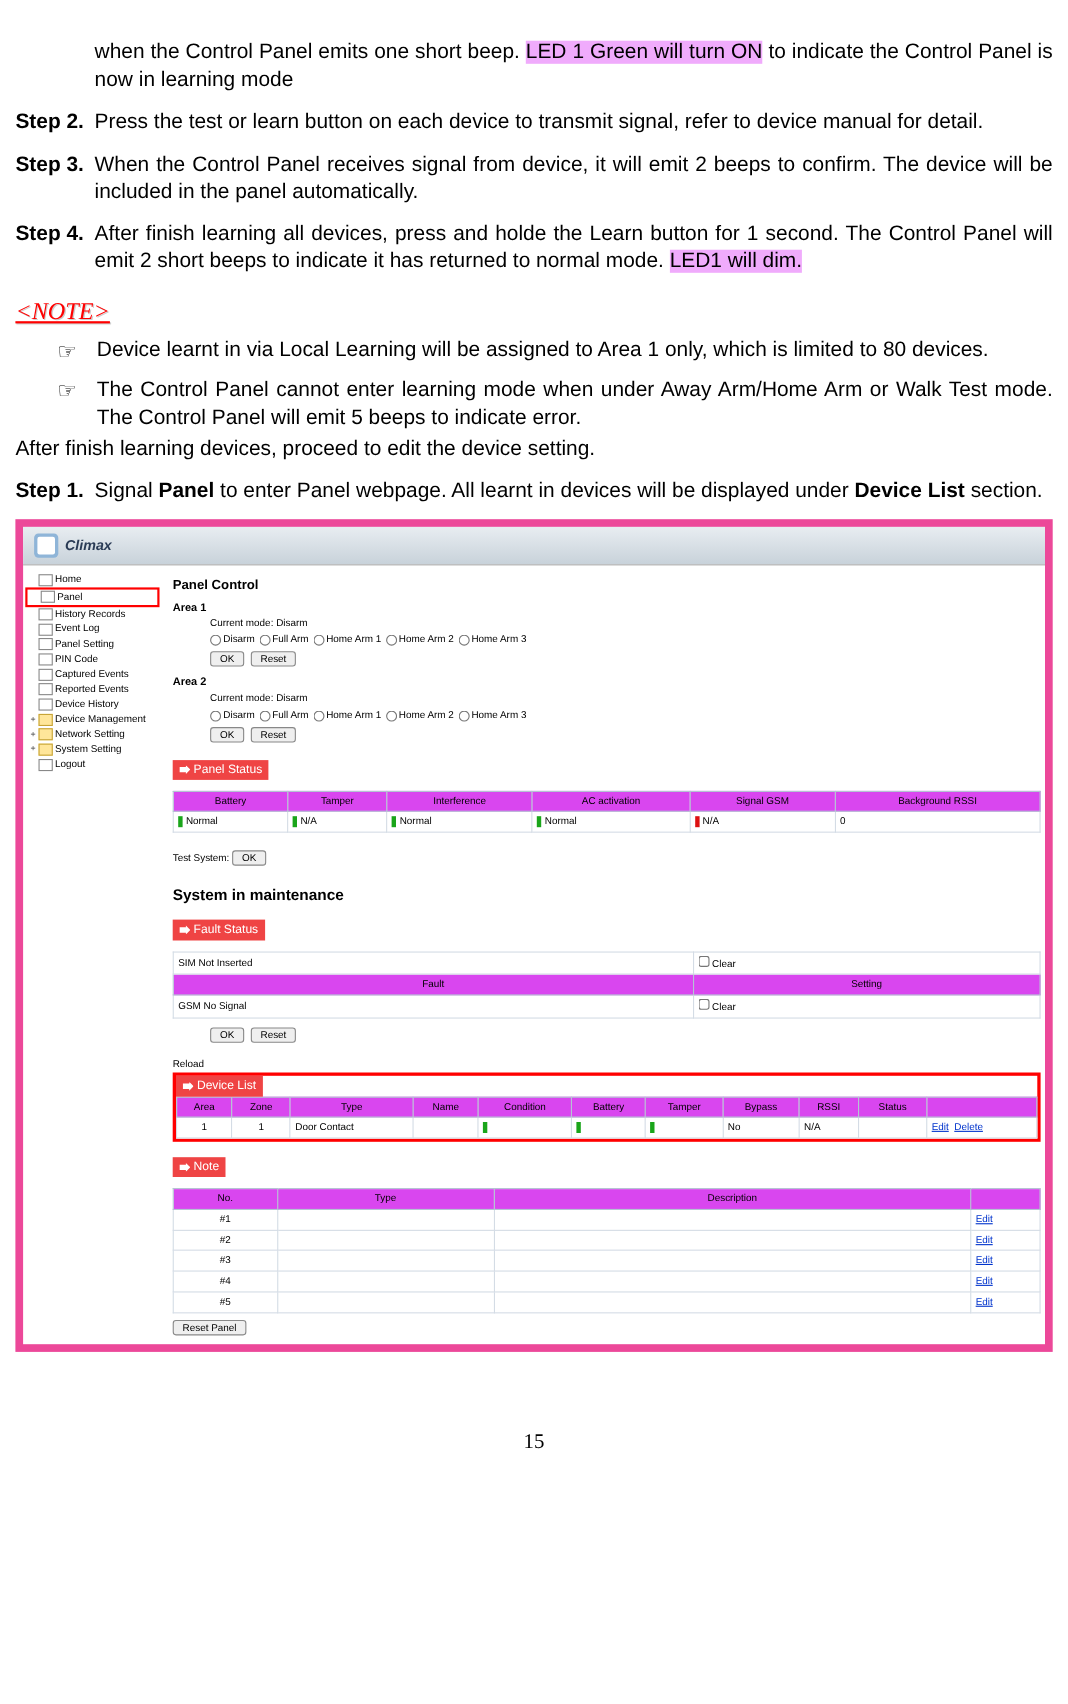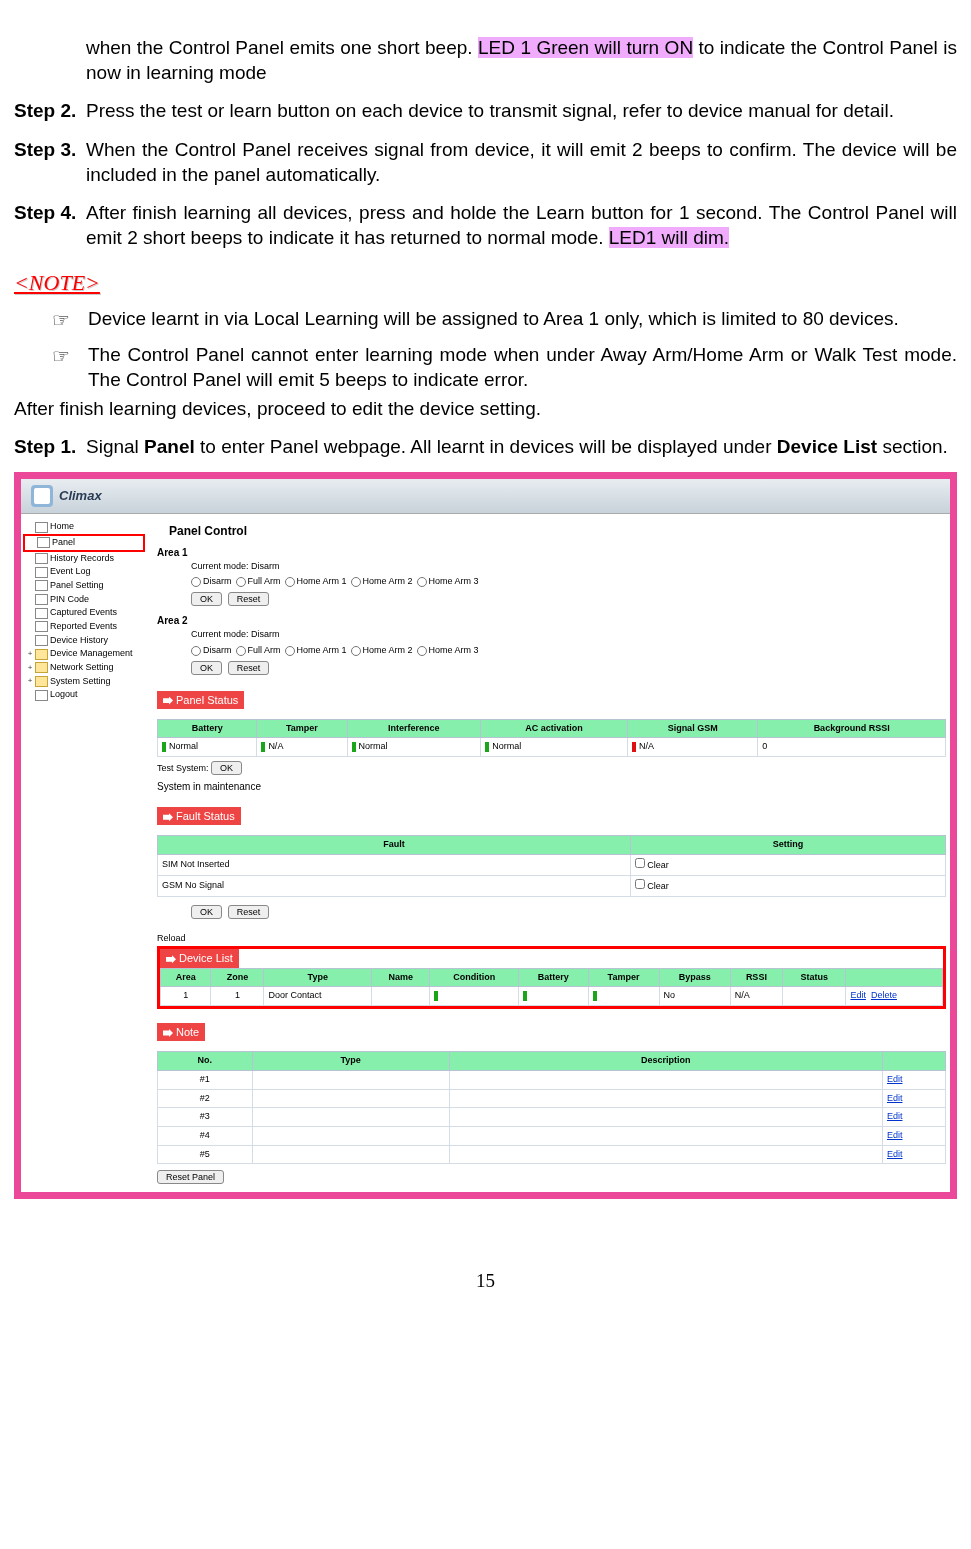--- a/index.html
+++ b/index.html
@@ -21,37 +21,37 @@
 .logo-badge::after{content:"";position:absolute;inset:3px;background:#fff;border-radius:2px}
 .logo-name{font-weight:bold;font-style:italic;color:#2a3b55;font-size:13px}
 .layout{display:flex}
 .side{width:122px;padding:6px 2px;flex-shrink:0}
 .side-item{display:flex;align-items:center;padding:1px 2px;font-size:9px;white-space:nowrap}
 .side-item .tg{width:10px;text-align:center;font-size:8px;color:#444}
 .fi{width:11px;height:9px;background:#ffe69a;border:1px solid #c7a437;margin-right:2px;flex-shrink:0}
 .pi{width:11px;height:9px;background:#fff;border:1px solid #888;margin-right:2px;flex-shrink:0}
 .red-box{border:2px solid #ff0000;padding:0}
 .main{flex:1;padding:6px 4px 8px 10px}
-.pc-title{font-weight:bold;font-size:12px;margin:4px 0 4px 12px}
+.pc-title{font-weight:bold;font-size:12px;margin:4px 0 4px 0}
 .area-title{font-weight:bold;margin-top:6px}
 .cm-row{padding:2px 0 2px 34px;font-size:9px}
 .opt-row{padding:2px 0 2px 34px;font-size:9px;display:flex;align-items:center;gap:4px;flex-wrap:wrap}
 .opt-row label{display:flex;align-items:center;gap:2px}
 .btn{font-size:9px;padding:1px 8px;margin-right:3px;border:1px solid #888;background:#efefef;border-radius:3px}
 .btn-row{padding:2px 0 2px 34px}
 .tbl{border-collapse:collapse;width:100%;font-size:9px;margin-top:10px}
-.tbl th{background:#86efac;border:1px solid #b5c3d3;padding:3px 4px;font-weight:bold}
+.tbl th{background:#d946ef;border:1px solid #b5c3d3;padding:3px 4px;font-weight:normal}
 .tbl td{border:1px solid #d4dce5;padding:3px 4px;background:#fff}
 .sect-chip{background:#ef4444;color:#fff;padding:2px 6px;font-size:11px;display:inline-block;margin-top:14px}
 .sect-chip .arrow{display:inline-block;width:10px;height:8px;background:#fff;margin-right:3px;vertical-align:middle;clip-path:polygon(0 20%,60% 20%,60% 0,100% 50%,60% 100%,60% 80%,0 80%)}
 .status-dot{display:inline-block;width:4px;height:10px;vertical-align:middle;margin-right:3px}
 .sg{background:#1aa51a}
 .sr{background:#d11}
-.test-line{margin-top:4px;font-size:9px}
-.maint{font-weight:normal;font-size:10px;margin-top:5px}
+.test-line{margin-top:16px;font-size:9px}
+.maint{font-weight:bold;font-size:14px;margin-top:17px}
 .reload{font-size:9px;margin-top:12px}
 .dev-red{border:3px solid #ff0000;margin-top:2px}
 .lnk{color:#0033cc;text-decoration:underline}
 .pgn{text-align:center;margin-top:70px;font-family:'Times New Roman',serif;font-size:19px}
 input[type=radio],input[type=checkbox]{margin:0;width:10px;height:10px}
 </style>
 </head>
 <body>
 
 <div class="page">
@@ -259,26 +259,26 @@
         <div class="test-line">
           <span>Test System:</span>
           <button class="btn">OK</button>
         </div>
         <div class="maint">System in maintenance</div>
 
         <div class="sect-chip"><span class="arrow"></span><span>Fault Status</span></div>
         <table class="tbl">
           <tbody>
               <tr>
+            <td>SIM Not Inserted</td>
+            <td><label><input type="checkbox" style=""> <span>Clear</span></label></td>
+          </tr>
+          <tr>
             <th style="width:60%">Fault</th>
             <th>Setting</th>
-          </tr>
-          <tr>
-            <td>SIM Not Inserted</td>
-            <td><label><input type="checkbox" style=""> <span>Clear</span></label></td>
           </tr>
           <tr>
             <td>GSM No Signal</td>
             <td><label><input type="checkbox" style=""> <span>Clear</span></label></td>
           </tr>
         </tbody>
           </table>
         <div class="btn-row" style="padding-left:34px;margin-top:6px">
           <button class="btn">OK</button>
           <button class="btn">Reset</button>

